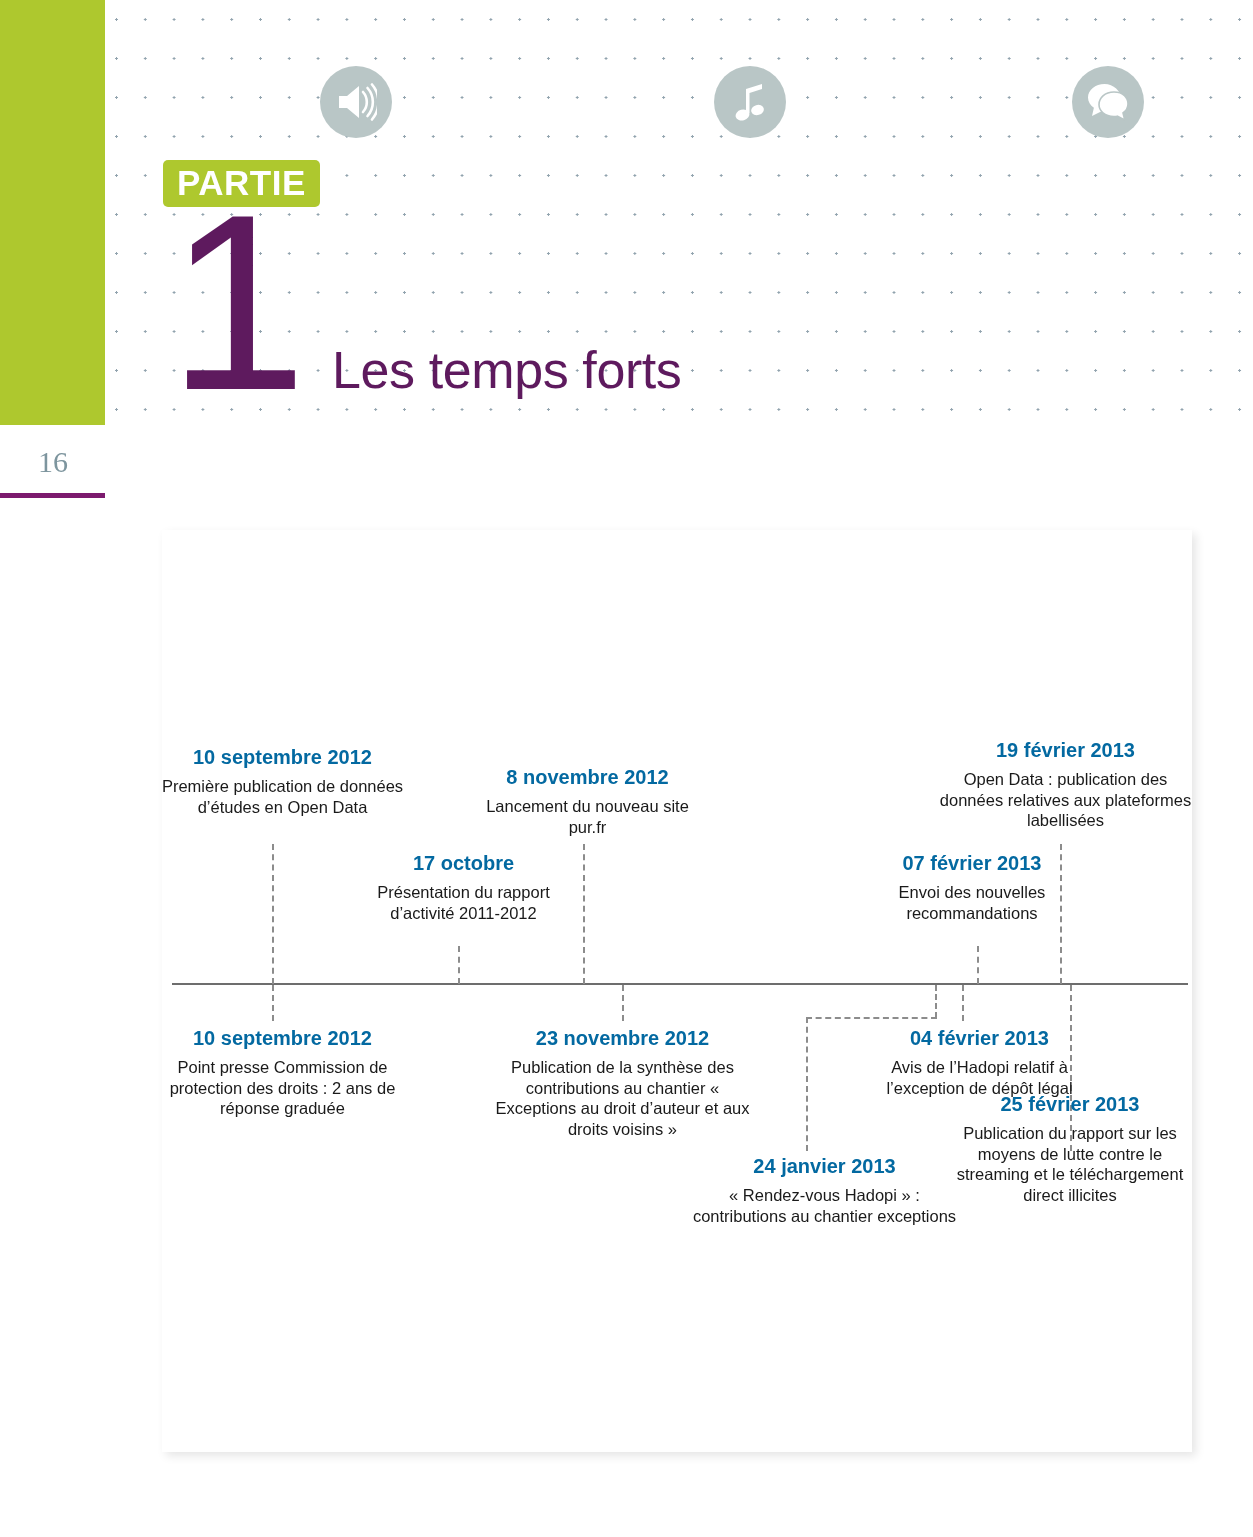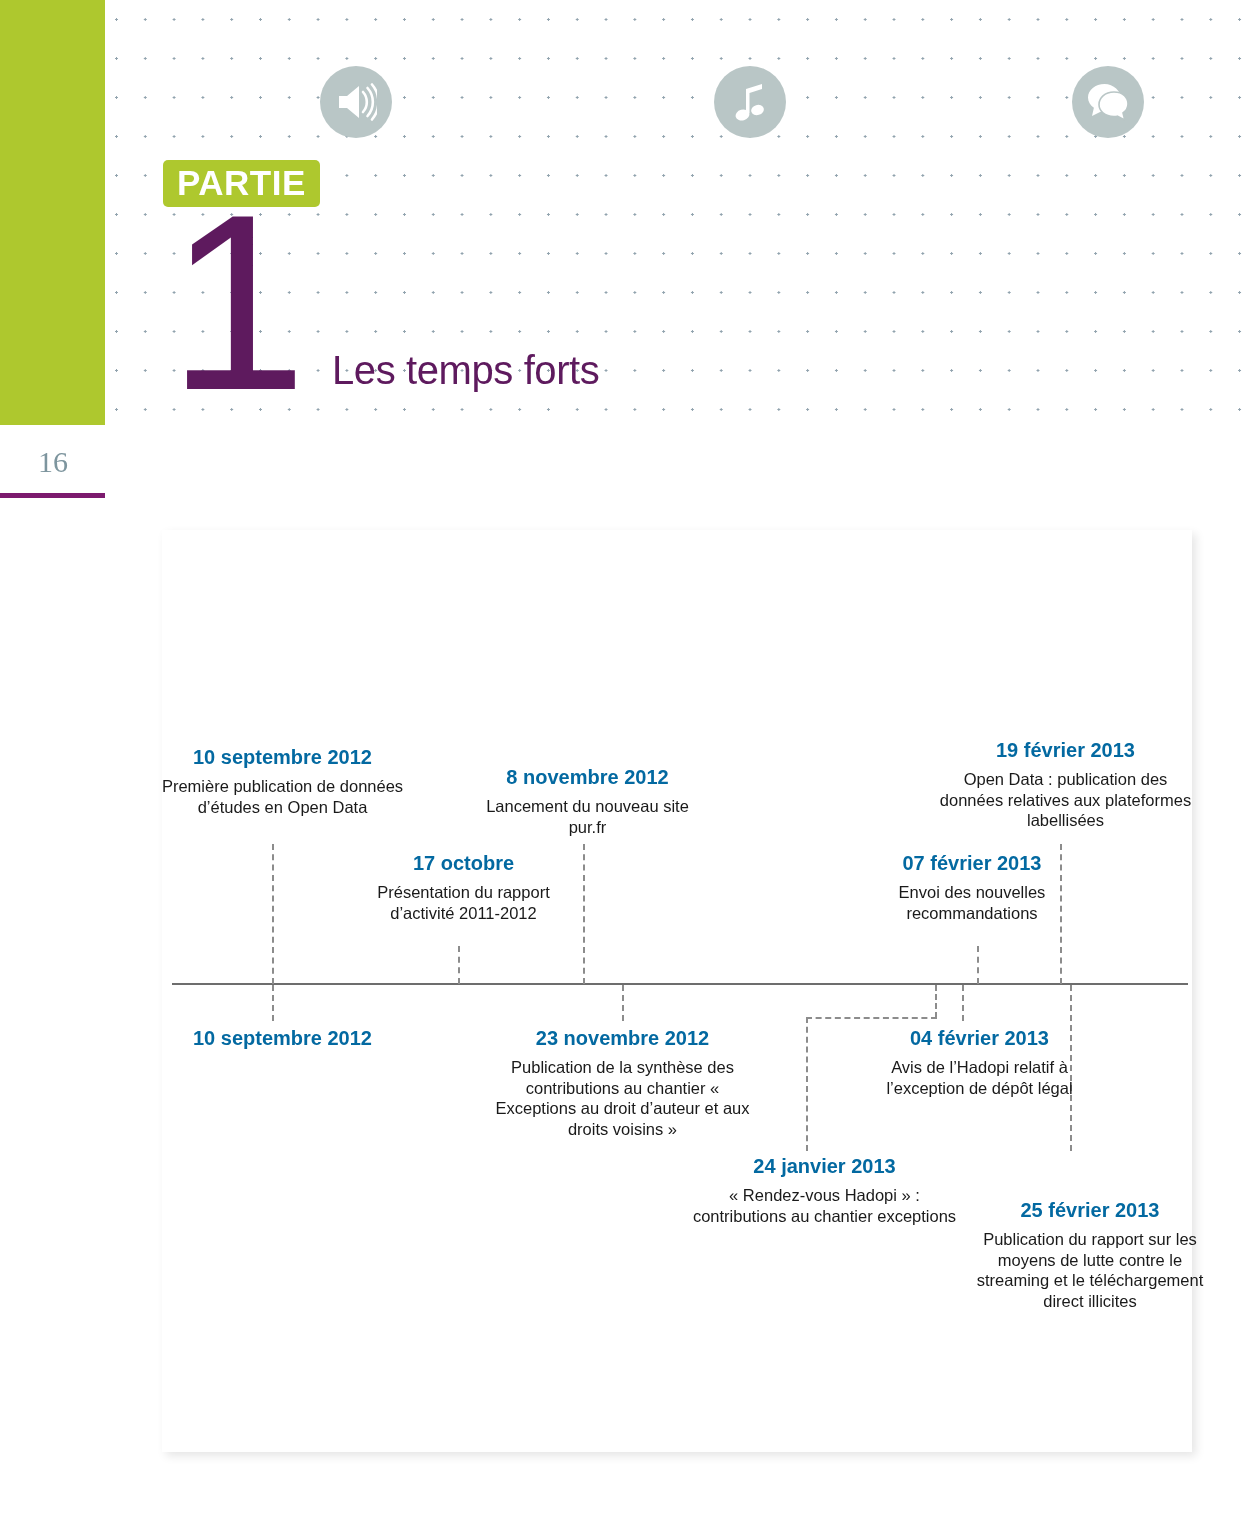--- a/index.html
+++ b/index.html
@@ -50,21 +50,21 @@
   }
   #part-number{
     position:absolute;left:168px;top:178px;
     color:#5e1a5e;
     font-family:"Liberation Sans", sans-serif;
     font-size:250px;line-height:250px;font-weight:400;
     letter-spacing:-6px;
   }
   #page-title{
     position:absolute;left:332px;top:340px;
-    color:#5e1a5e;font-size:40px;line-height:60px;font-weight:400;
+    color:#5e1a5e;font-size:52px;line-height:60px;font-weight:400;
     letter-spacing:-.4px;
   }
 
   
   #page-number{
     position:absolute;left:38px;top:445px;
     color:#7d959e;font-size:30px;line-height:34px;font-family:Liberation Serif, serif;
   }
   #page-rule{
     position:absolute;left:0;top:493px;width:105px;height:5px;
@@ -115,21 +115,21 @@
   #ev-a2{left:356px;top:851px;width:215px;}
   #ev-a3{left:470px;top:765px;width:235px;}
   #ev-a4{left:879px;top:851px;width:186px;}
   #ev-a5{left:933px;top:738px;width:265px;}
 
   
   #ev-b1{left:150px;top:1026px;width:265px;}
   #ev-b2{left:490px;top:1026px;width:265px;}
   #ev-b3{left:692px;top:1154px;width:265px;}
   #ev-b4{left:872px;top:1026px;width:215px;}
-  #ev-b5{left:955px;top:1198px;width:230px;margin-left:20px;}
+  #ev-b5{left:955px;top:1092px;width:230px;}
 </style>
 </head>
 <body>
 
 <div id="header-band">
 
   <div id="green-sidebar"></div>
   <div id="dot-grid"></div>
 
   <div class="circ-icon" id="icon-speaker">
@@ -205,20 +205,21 @@
   <p class="ev-desc">Envoi des nouvelles recommandations</p>
 </div>
 
 <div class="event" id="ev-a5">
   <p class="ev-date">19 février 2013</p>
   <p class="ev-desc">Open Data : publication des données relatives aux plateformes labellisées</p>
 </div>
 
 <div class="event" id="ev-b1">
   <p class="ev-date">10 septembre 2012</p>
+  <p class="ev-desc">Point presse Commission de protection des droits : 2 ans de réponse graduée</p>
 </div>
 
 <div class="event" id="ev-b2">
   <p class="ev-date">23 novembre 2012</p>
   <p class="ev-desc">Publication de la synthèse des contributions au chantier « Exceptions au droit d’auteur et aux droits voisins »</p>
 </div>
 
 <div class="event" id="ev-b3">
   <p class="ev-date">24 janvier 2013</p>
   <p class="ev-desc">« Rendez-vous Hadopi » : contributions au chantier exceptions</p>

